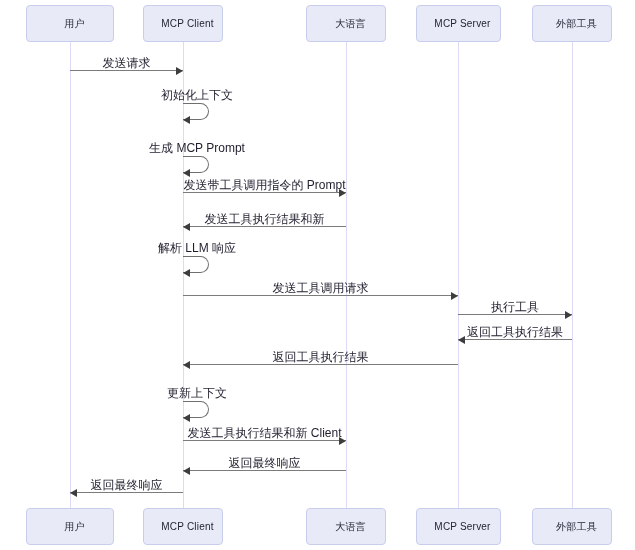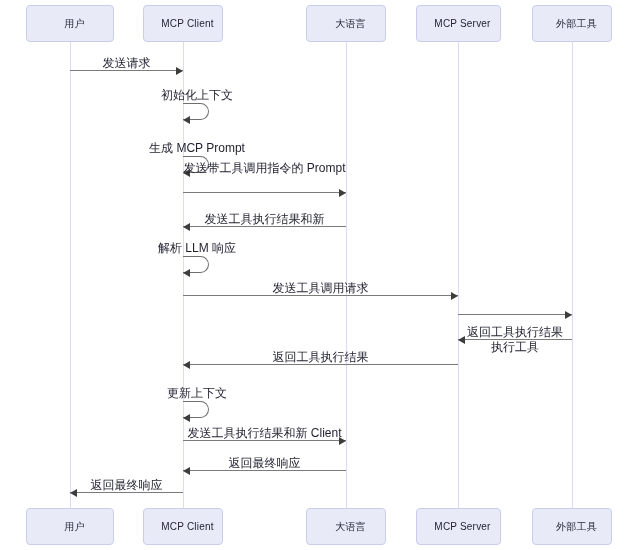--- a/index.html
+++ b/index.html
@@ -119,33 +119,33 @@
     <div class="head r" style="top: 66.5px; left: 176px;"></div>
     <div class="mlabel" style="left: 126.5px; top: 57px;">发送请求</div>
     <div class="loop" style="left: 183px; top: 103px;"></div>
     <div class="loop-head" style="left: 183px; top: 116px;"></div>
     <div class="mlabel" style="left: 197px; top: 89px;">初始化上下文</div>
     <div class="loop" style="left: 183px; top: 156px;"></div>
     <div class="loop-head" style="left: 183px; top: 169px;"></div>
     <div class="mlabel" style="left: 197px; top: 142px;">生成 MCP Prompt</div>
     <div class="msg" style="left: 183px; top: 192px; width: 163px;"></div>
     <div class="head r" style="top: 188.5px; left: 339px;"></div>
-    <div class="mlabel" style="left: 264.5px; top: 162px;">发送带工具调用指令的 Prompt</div>
+    <div class="mlabel" style="left: 264.5px; top: 179px;">发送带工具调用指令的 Prompt</div>
     <div class="msg" style="left: 183px; top: 226px; width: 163px;"></div>
     <div class="head l" style="top: 222.5px; left: 183px;"></div>
     <div class="mlabel" style="left: 264.5px; top: 213px;">发送工具执行结果和新</div>
     <div class="loop" style="left: 183px; top: 256px;"></div>
     <div class="loop-head" style="left: 183px; top: 269px;"></div>
     <div class="mlabel" style="left: 197px; top: 242px;">解析 LLM 响应</div>
     <div class="msg" style="left: 183px; top: 295px; width: 275px;"></div>
     <div class="head r" style="top: 291.5px; left: 451px;"></div>
     <div class="mlabel" style="left: 320.5px; top: 282px;">发送工具调用请求</div>
     <div class="msg" style="left: 458px; top: 314px; width: 114px;"></div>
     <div class="head r" style="top: 310.5px; left: 565px;"></div>
-    <div class="mlabel" style="left: 515px; top: 301px; margin-top: 40px;">执行工具</div>
+    <div class="mlabel" style="left: 515px; top: 301px;">执行工具</div>
     <div class="msg" style="left: 458px; top: 339px; width: 114px;"></div>
     <div class="head l" style="top: 335.5px; left: 458px;"></div>
     <div class="mlabel" style="left: 515px; top: 326px;">返回工具执行结果</div>
     <div class="msg" style="left: 183px; top: 364px; width: 275px;"></div>
     <div class="head l" style="top: 360.5px; left: 183px;"></div>
     <div class="mlabel" style="left: 320.5px; top: 351px;">返回工具执行结果</div>
     <div class="loop" style="left: 183px; top: 401px;"></div>
     <div class="loop-head" style="left: 183px; top: 414px;"></div>
     <div class="mlabel" style="left: 197px; top: 387px;">更新上下文</div>
     <div class="msg" style="left: 183px; top: 440px; width: 163px;"></div>

